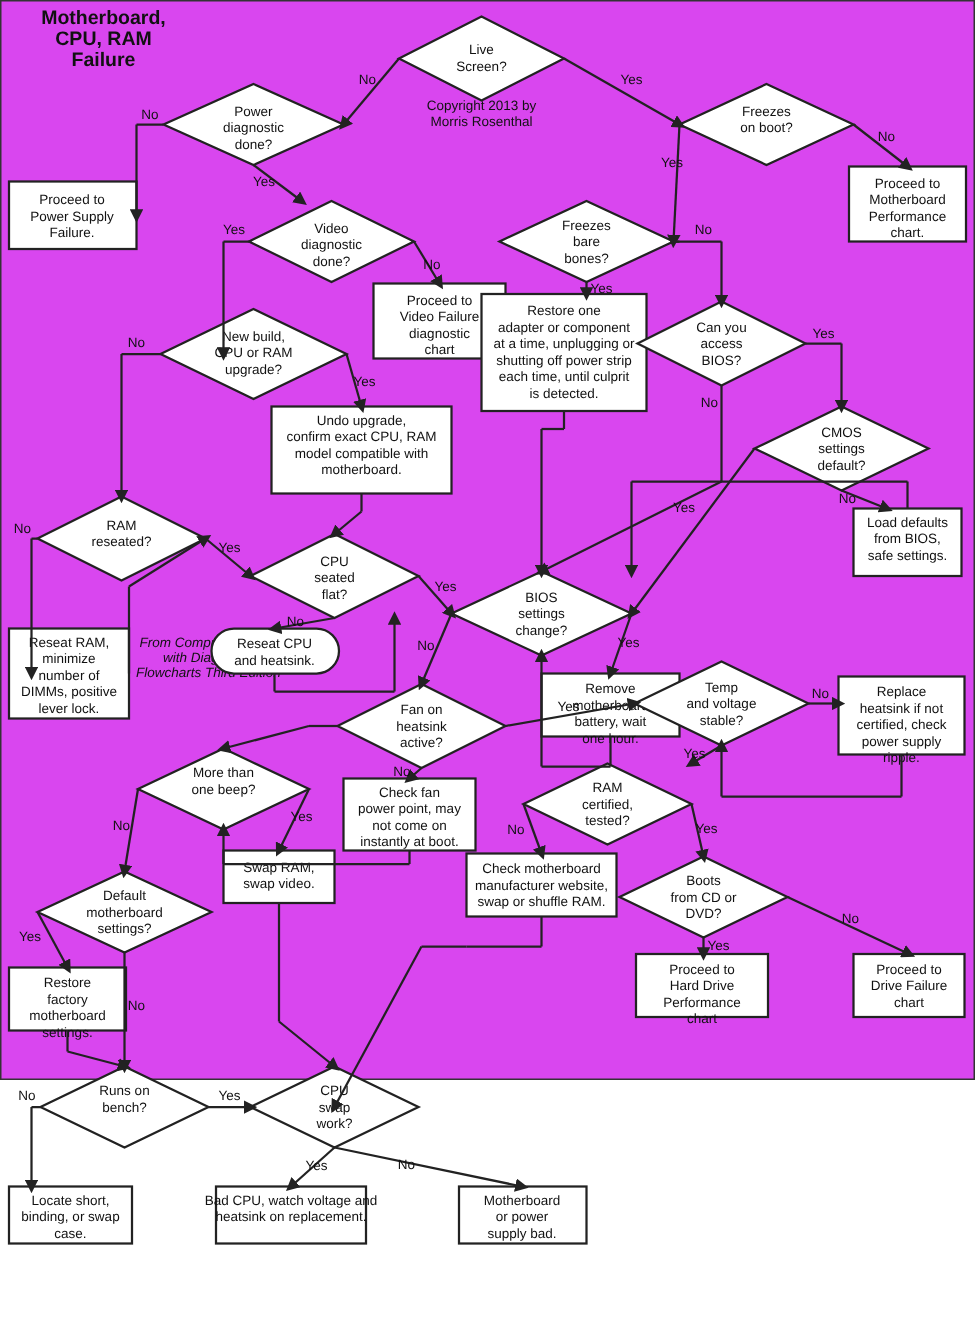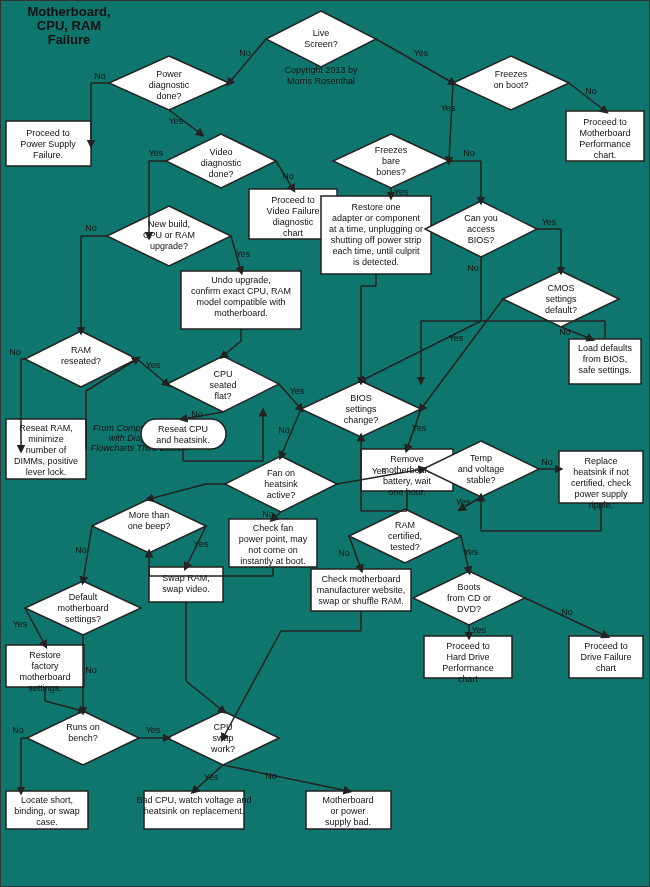--- a/index.html
+++ b/index.html
@@ -7,22 +7,22 @@
       background: #fff;
       font-family: Arial, sans-serif;
       font-size: 10px;
       width: 650px;
       min-height: 887px;
       overflow: hidden;
     }
     .flowchart-container {
       position: relative;
       width: 650px;
-      height: 887px;
-      background: #0f766e;
+      height: 720px;
+      background: #d946ef;
       border: 1px solid #333;
     }
     svg {
       position: absolute;
       top: 0;
       left: 0;
       width: 650px;
       height: 887px;
     }
     

